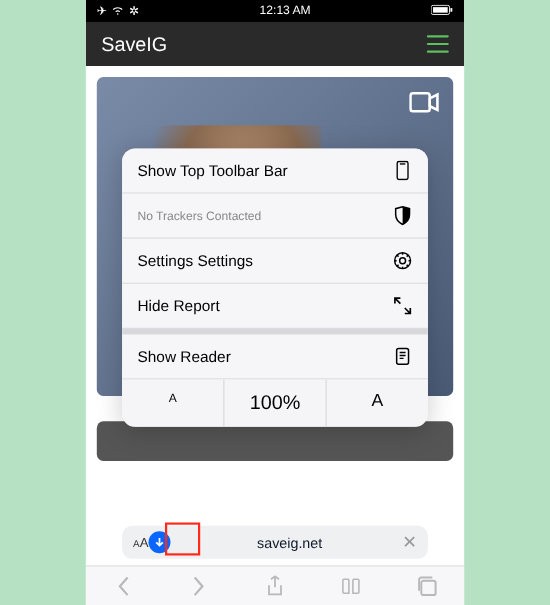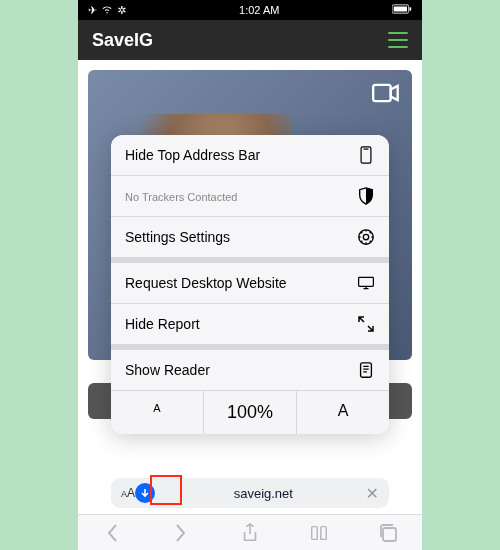--- a/index.html
+++ b/index.html
@@ -1,21 +1,21 @@
 <!DOCTYPE html>
 <html><head>
 <meta charset="utf-8">
 <style>
 *{margin:0;padding:0;box-sizing:border-box;font-family:-apple-system,Helvetica,Arial,sans-serif}
 body{background:#b7e1c3;width:500px;height:550px;overflow:hidden}
 .phone{position:absolute;left:78px;top:0;width:344px;height:550px;background:#fff;overflow:hidden}
 .status{height:20px;background:#000;display:flex;justify-content:space-between;align-items:center;padding:0 10px;color:#fff;font-size:11px}
 .status-l,.status-r{display:flex;gap:4px;align-items:center}
 .hdr{height:40px;background:#2a2a2a;display:flex;justify-content:space-between;align-items:center;padding:0 14px}
-.brand{color:#fff;font-weight:700;font-size:18px}
+.brand{color:#fff;font-weight:400;font-size:18px}
 .ham{width:20px;height:16px;display:flex;flex-direction:column;justify-content:space-between}
 .ham span{height:2px;background:#5fbf5f;border-radius:1px}
 .hero{position:absolute;top:60px;left:0;right:0;height:320px;padding:10px}
 .hero-in{position:relative;width:100%;height:290px;background:linear-gradient(135deg,#7a8ba8,#4a5a75);border-radius:6px;overflow:hidden}
 .hero-in::before{content:"";position:absolute;left:8%;top:15%;width:55%;height:75%;background:radial-gradient(ellipse at 60% 30%,#c8a080,#8a6a50 40%,transparent 60%)}
 .cam{position:absolute;right:12px;top:12px;width:28px;height:22px}
 .blue{position:absolute;bottom:0;left:10px;right:10px;height:24px;background:#2d7ff9;border-radius:0 0 6px 6px}
 .gray{position:absolute;top:383px;left:10px;right:10px;height:36px;background:#555;border-radius:6px}
 .menu{position:absolute;left:33px;top:135px;width:278px;background:#f5f5f7;border-radius:12px;box-shadow:0 4px 24px rgba(0,0,0,.2);overflow:hidden}
 .mi{display:flex;justify-content:space-between;align-items:center;padding:11px 14px;border-bottom:1px solid #d8d8dc;font-size:14px;color:#000;background:rgba(245,245,247,.92)}
@@ -46,21 +46,21 @@
   <div class="status">
     <div class="status-l">
       <span>✈</span>
       <span>
         <svg viewBox="0 0 16 12" width="12" height="10">
             <path fill="#fff" d="M8 10a1 1 0 100 2 1 1 0 000-2zm-3-2.5a5 5 0 016 0l-1 1a3.5 3.5 0 00-4 0zM2 5a9 9 0 0112 0l-1 1a7.5 7.5 0 00-10 0z"></path>
           </svg>
       </span>
       <span>✲</span>
     </div>
-    <div>1:02 AM</div>
+    <div>12:13 AM</div>
     <div class="status-r">
       <span>
         <svg width="20" height="10" viewBox="0 0 24 12">
             <rect x="0" y="1" width="20" height="10" rx="2" fill="none" stroke="#fff"></rect>
             <rect x="2" y="3" width="16" height="6" fill="#fff"></rect>
             <rect x="21" y="4" width="2" height="4" fill="#fff"></rect>
           </svg>
       </span>
     </div>
   </div>
@@ -80,48 +80,41 @@
           <rect x="1" y="2" width="15" height="14" rx="2" fill="none" stroke="#fff" stroke-width="2"></rect>
           <path d="M16 6l6-3v12l-6-3z" fill="none" stroke="#fff" stroke-width="2"></path>
         </svg>
     </div>
   </div>
   <div class="blue"></div>
   <div class="gray"></div>
 
   <div class="menu">
     <div class="mi">
-      <span>Hide Top Address Bar</span>
+      <span>Show Top Toolbar Bar</span>
       <svg class="ic" viewBox="0 0 16 22">
           <rect x="2" y="1" width="12" height="20" rx="2" fill="none" stroke="#000" stroke-width="1.5"></rect>
           <rect x="5" y="3" width="6" height="1.5" fill="#000"></rect>
         </svg>
     </div>
     <div class="mi">
       <div>
         <span class="sub">No Trackers Contacted</span>
       </div>
       <svg class="ic" viewBox="0 0 18 20">
           <path d="M9 1l7 2v6c0 5-3 8-7 10-4-2-7-5-7-10V3z" fill="none" stroke="#000" stroke-width="1.5"></path>
           <path d="M9 1l7 2v6c0 5-3 8-7 10V1z" fill="#000"></path>
         </svg>
     </div>
     <div class="mi">
       <span>Settings Settings</span>
       <svg class="ic" viewBox="0 0 20 20">
           <circle cx="10" cy="10" r="8" fill="none" stroke="#000" stroke-width="1.5"></circle>
           <circle cx="10" cy="10" r="3" fill="none" stroke="#000" stroke-width="1.5"></circle>
           <path d="M10 2v2M10 16v2M2 10h2M16 10h2M4.5 4.5l1.4 1.4M14.1 14.1l1.4 1.4M4.5 15.5l1.4-1.4M14.1 5.9l1.4-1.4" stroke="#000" stroke-width="1.5"></path>
-        </svg>
-    </div>
-    <div class="mi gap">
-      <span>Request Desktop Website</span>
-      <svg class="ic" viewBox="0 0 22 18">
-          <rect x="2" y="2" width="18" height="11" rx="1" fill="none" stroke="#000" stroke-width="1.5"></rect>
-          <path d="M8 16h6M11 13v3" stroke="#000" stroke-width="1.5"></path>
         </svg>
     </div>
     <div class="mi">
       <span>Hide Report</span>
       <svg class="ic" viewBox="0 0 18 18">
           <path d="M2 7V2h5M16 11v5h-5M2 2l5 5M16 16l-5-5" stroke="#000" stroke-width="1.5" fill="none"></path>
         </svg>
     </div>
     <div class="mi gap">
       <span>Show Reader</span>

